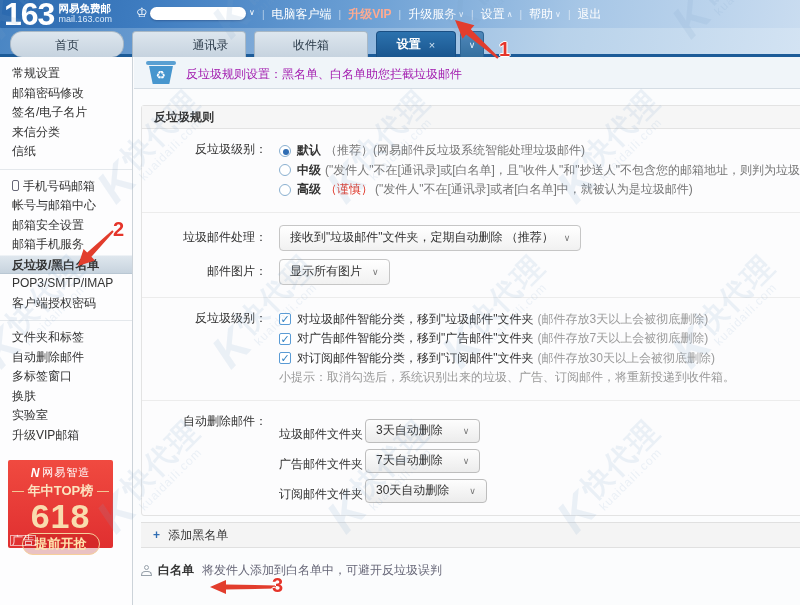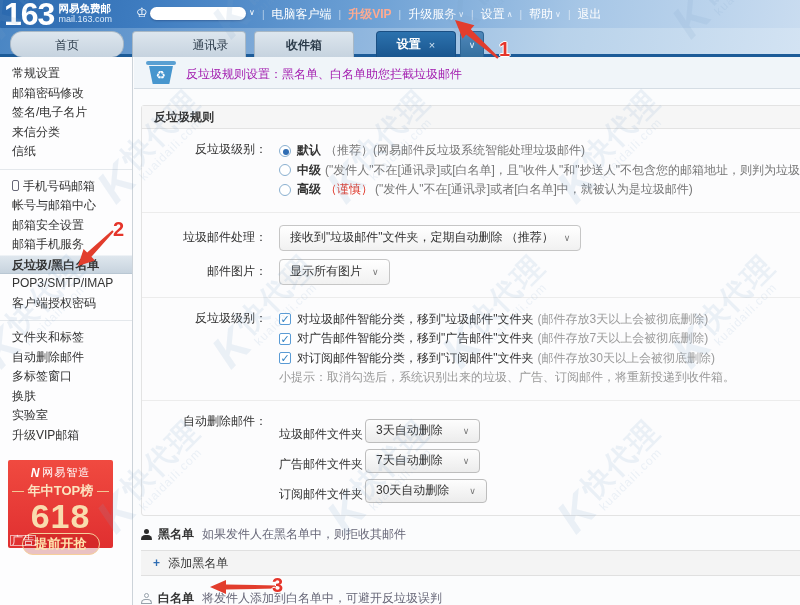--- a/index.html
+++ b/index.html
@@ -34,21 +34,21 @@
     background:linear-gradient(100deg,#4a86c4 0%,#6b9cd0 20%,#8fb6de 45%,#b8d2ea 70%,#d3e3f3 100%);
     border-bottom:3px solid #1c5b98; z-index:5;
   }
   .tab {
     position:absolute; top:3px; height:26px; line-height:26px; text-align:center;
     background:linear-gradient(#dde6ee,#c6d3df); border:1px solid #a8b8c6; border-bottom:none;
     border-radius:4px 4px 0 0; color:#2b3b4a; cursor:pointer;
   }
   .tab.t1 { left:10px;  width:114px;border-radius:12px; }
   .tab.t2 { left:132px; width:114px;padding-left:43px; }
-  .tab.t3 { left:254px; width:100px;font-weight:bold; }
+  .tab.t3 { left:254px; width:114px; }
   .tab.active {
     left:376px; width:80px; background:linear-gradient(#2c72ae,#1a568f);
     border-color:#1a4f83; color:#fff; font-weight:bold;
     display:flex; align-items:center; justify-content:center; gap:8px; line-height:normal;
   }
   .tab-close { font-weight:normal; font-size:11px; color:#cfe2f2; }
   .tab.more { left:460px; width:24px; background:linear-gradient(#4f87ba,#35709f); border-color:#2d6494; color:#eaf3fb; font-size:9px; }
   
   .sidebar {
     position:absolute; left:0; top:57px; width:133px; height:548px;
@@ -316,28 +316,20 @@
           <span class="drop-sub">订阅邮件文件夹</span>
           <span class="dropdown small">
             <span>30天自动删除</span>
             <span class="chev">∨</span>
           </span>
         </div>
       </div>
     </div>
   </div>
 
-  <div class="list-hd">
-    <span class="person dark">
-        <span class="p-head"></span>
-        <span class="p-body"></span>
-      </span>
-    <span class="list-title">黑名单</span>
-    <span class="list-desc">如果发件人在黑名单中，则拒收其邮件</span>
-  </div>
   <div class="add-bar">
     <span class="add-plus">+</span>
     <span>添加黑名单</span>
   </div>
 
   <div class="list-hd" style="margin-top:14px;">
     <span class="person light">
         <span class="p-head"></span>
         <span class="p-body"></span>
       </span>

